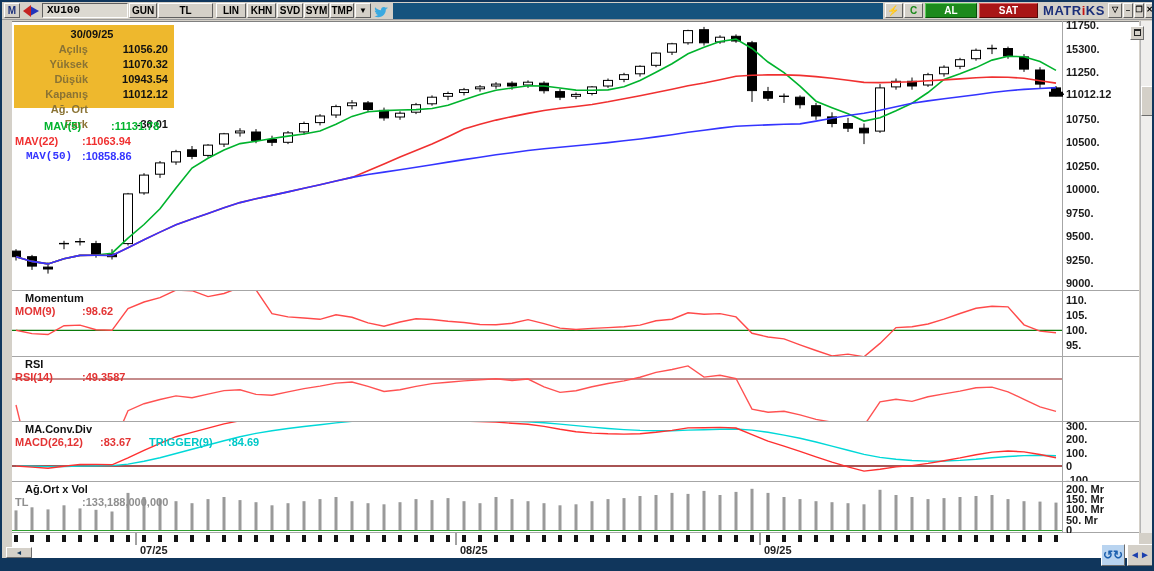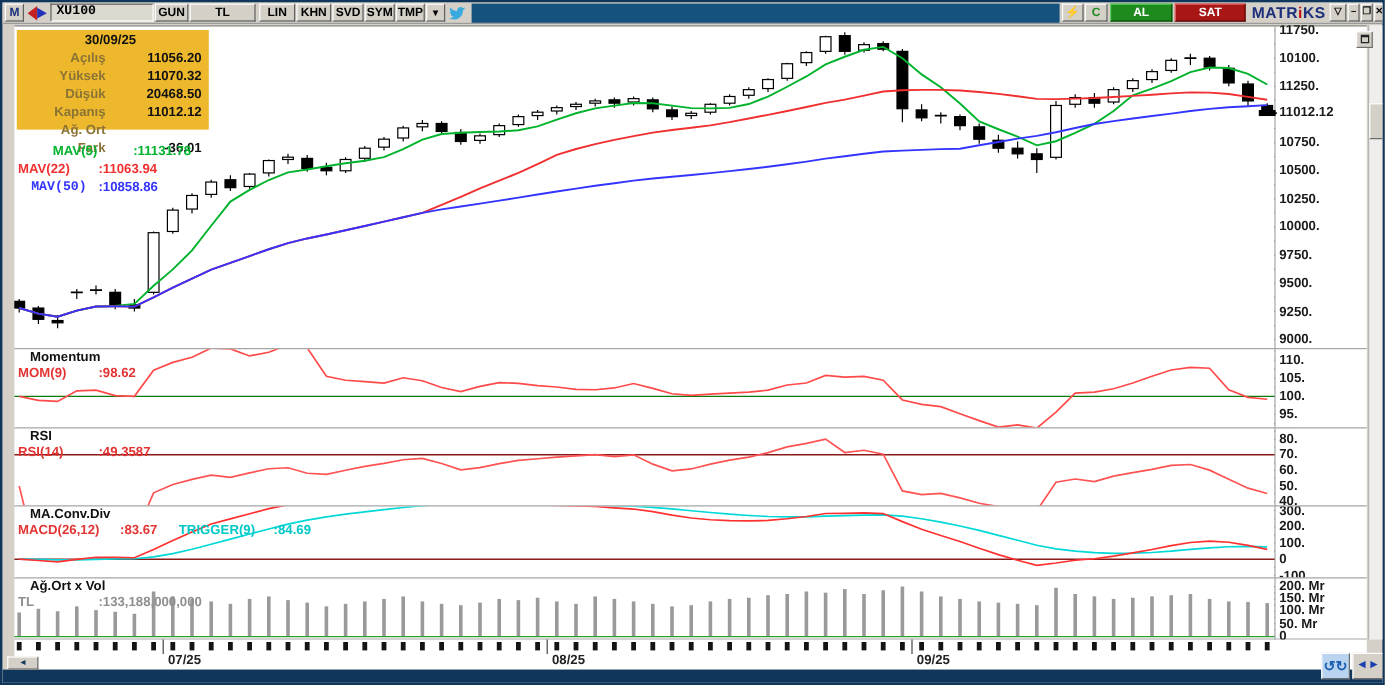--- a/index.html
+++ b/index.html
@@ -97,21 +97,21 @@
     <div class="irow">
         <span class="ilab">Açılış</span>
         <span class="ival">11056.20</span>
       </div>
     <div class="irow">
         <span class="ilab">Yüksek</span>
         <span class="ival">11070.32</span>
       </div>
     <div class="irow">
         <span class="ilab">Düşük</span>
-        <span class="ival">20468.50</span>
+        <span class="ival">10943.54</span>
       </div>
     <div class="irow">
         <span class="ilab">Kapanış</span>
         <span class="ival">11012.12</span>
       </div>
     <div class="irow">
         <span class="ilab">Ağ. Ort</span>
         <span class="ival"></span>
       </div>
     <div class="irow">
@@ -140,45 +140,38 @@
   <div class="txt plabel red" style="left:98px;top:434px;">:83.67</div>
   <div class="txt plabel cyan" style="left:147px;top:434px;">TRIGGER(9)</div>
   <div class="txt plabel cyan" style="left:226px;top:434px;">:84.69</div>
 
   <div class="txt ptitle" style="left:13px;top:481px;">Ağ.Ort x Vol</div>
   <div class="txt plabel gray" style="left:13px;top:494px;">TL</div>
   <div class="txt plabel gray" style="left:80px;top:494px;">:133,188,000,000</div>
 
   <div id="ax-main" class="axclip" style="top:19px;height:269px;">
       <span class="axlab" style="top: -2px;">11750.</span>
-      <span class="axlab" style="top: 21.5px;">10100.</span>
+      <span class="axlab" style="top: 21.5px;">15300.</span>
       <span class="axlab" style="top: 44.9px;">11250.</span>
       <span class="axlab" style="top: 91.8px;">10750.</span>
       <span class="axlab" style="top: 115.3px;">10500.</span>
       <span class="axlab" style="top: 138.7px;">10250.</span>
       <span class="axlab" style="top: 162.2px;">10000.</span>
       <span class="axlab" style="top: 185.6px;">9750.</span>
       <span class="axlab" style="top: 209.1px;">9500.</span>
       <span class="axlab" style="top: 232.5px;">9250.</span>
       <span class="axlab" style="top: 256px;">9000.</span>
       <span class="axlab" style="top: 67.2px;">11012.12</span>
     </div>
   <div id="ax-mom" class="axclip" style="top:289px;height:65px;">
       <span class="axlab" style="top: 3.1px;">110.</span>
       <span class="axlab" style="top: 18.2px;">105.</span>
       <span class="axlab" style="top: 33.3px;">100.</span>
       <span class="axlab" style="top: 48.4px;">95.</span>
       <span class="axlab" style="top: 63.5px;">90.</span>
-    </div>
-  <div id="ax-rsi" class="axclip" style="top:355px;height:64px;">
-      <span class="axlab" style="top: 3px;">80.</span>
-      <span class="axlab" style="top: 16px;">70.</span>
-      <span class="axlab" style="top: 29px;">60.</span>
-      <span class="axlab" style="top: 42px;">50.</span>
-      <span class="axlab" style="top: 55px;">40.</span>
     </div>
   <div id="ax-macd" class="axclip" style="top:420px;height:59px;">
       <span class="axlab" style="top: -2.5px;">300.</span>
       <span class="axlab" style="top: 11px;">200.</span>
       <span class="axlab" style="top: 24.5px;">100.</span>
       <span class="axlab" style="top: 38px;">0</span>
       <span class="axlab" style="top: 51.5px;">-100.</span>
     </div>
   <div id="ax-vol" class="axclip" style="top:480px;height:51px;">
       <span class="axlab" style="top: 0.8px;">200. Mr</span>

